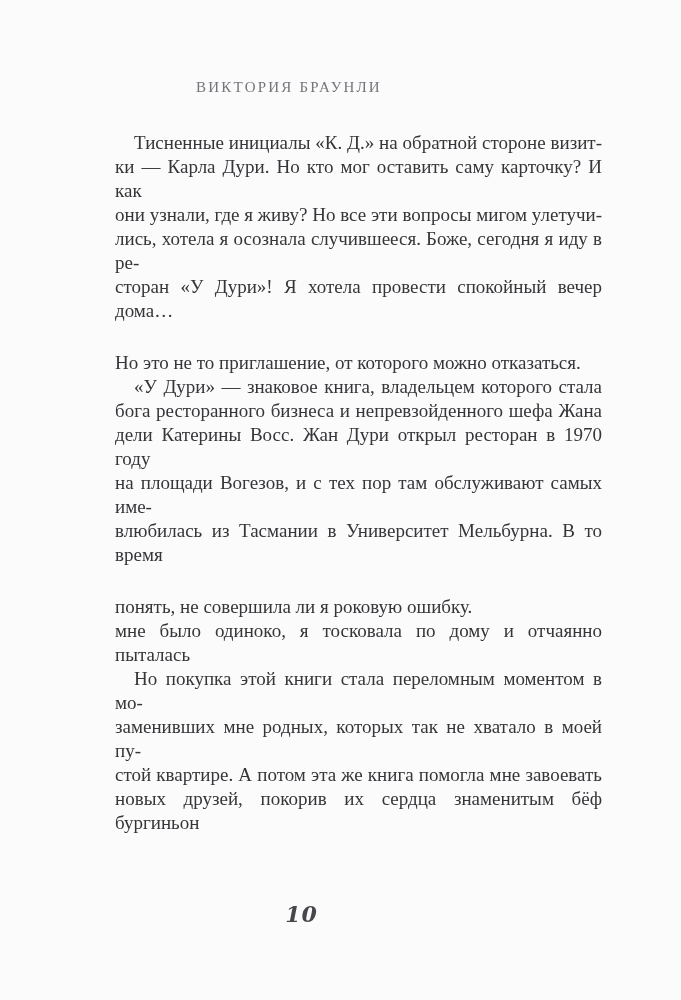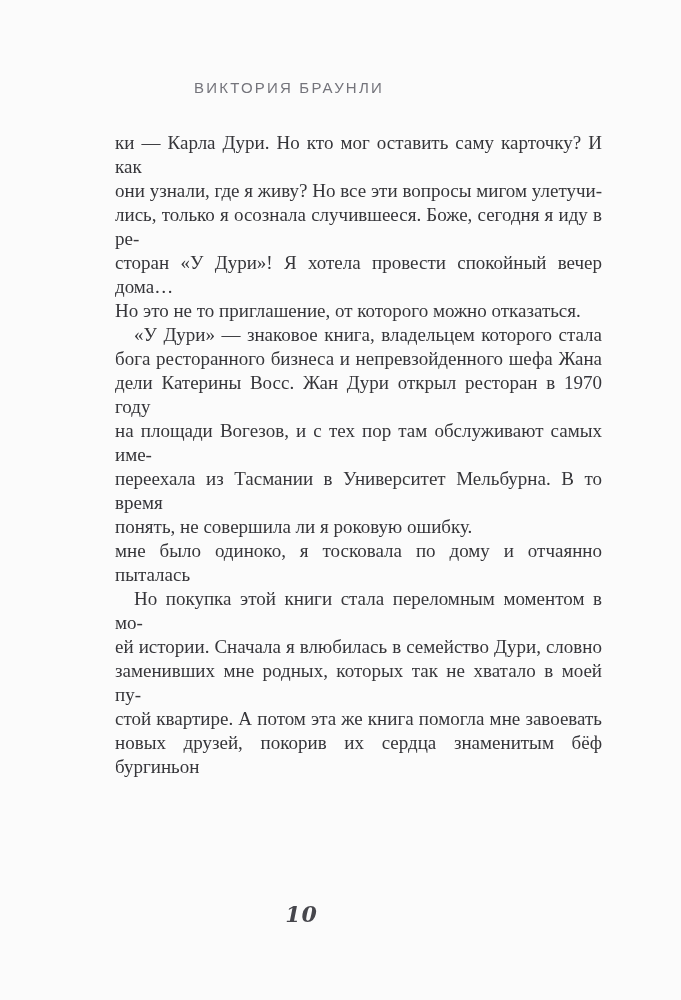--- a/index.html
+++ b/index.html
@@ -27,21 +27,21 @@
   }
   .running-header {
     position: absolute;
     top: 79px;
     left: 0;
     width: 578px;
     text-align: center;
     font-size: 15px;
     letter-spacing: 2.2px;
     color: var(--header);
-    font-family: Liberation Sans, sans-serif;
+    font-family: Liberation Serif, serif;
   }
   .text-block {
     position: absolute;
     top: 131px;
     left: 115px;
     width: 487px;
     color: var(--text);
     font-size: 19px;
     font-family: "Liberation Serif", serif;
   }
@@ -52,20 +52,21 @@
     line-height: 24px;
     text-align: justify;
     text-align-last: justify;
     white-space: normal;
   }
   .line.first {
     text-indent: 19px;
   }
   .line.last {
     text-align-last: left;
+    margin-top: 28px;
   }
   .folio {
     position: absolute;
     top: 901px;
     left: 0;
     width: 603px;
     text-align: center;
     font-size: 22px;
     font-style: italic;
     font-weight: bold;
@@ -75,40 +76,40 @@
   }
 </style>
 </head>
 <body>
 
 <div class="page">
   <div class="running-header">ВИКТОРИЯ БРАУНЛИ</div>
 
   <div class="text-block" id="text-block">
       <div class="paragraph">
+        <div class="line first">Тисненные инициалы «К. Д.» на обратной стороне визит-</div>
         <div class="line">ки — Карла Дури. Но кто мог оставить саму карточку? И как</div>
         <div class="line">они узнали, где я живу? Но все эти вопросы мигом улетучи-</div>
-        <div class="line">лись, только я осознала случившееся. Боже, сегодня я иду в ре-</div>
+        <div class="line">лись, хотела я осознала случившееся. Боже, сегодня я иду в ре-</div>
         <div class="line">сторан «У Дури»! Я хотела провести спокойный вечер дома…</div>
         <div class="line last">Но это не то приглашение, от которого можно отказаться.</div>
       </div>
       <div class="paragraph">
         <div class="line first">«У Дури» — знаковое книга, владельцем которого стала</div>
         <div class="line">бога ресторанного бизнеса и непревзойденного шефа Жана</div>
         <div class="line">дели Катерины Восс. Жан Дури открыл ресторан в 1970 году</div>
         <div class="line">на площади Вогезов, и с тех пор там обслуживают самых име-</div>
       </div>
       <div class="paragraph">
-        <div class="line">переехала из Тасмании в Университет Мельбурна. В то время</div>
+        <div class="line">влюбилась из Тасмании в Университет Мельбурна. В то время</div>
         <div class="line last">понять, не совершила ли я роковую ошибку.</div>
         <div class="line">мне было одиноко, я тосковала по дому и отчаянно пыталась</div>
       </div>
       <div class="paragraph">
         <div class="line first">Но покупка этой книги стала переломным моментом в мо-</div>
-        <div class="line">ей истории. Сначала я влюбилась в семейство Дури, словно</div>
         <div class="line">заменивших мне родных, которых так не хватало в моей пу-</div>
         <div class="line">стой квартире. А потом эта же книга помогла мне завоевать</div>
         <div class="line">новых друзей, покорив их сердца знаменитым бёф бургиньон</div>
       </div>
     </div>
 
   <div class="folio">10</div>
 </div>
 
 </body></html>

